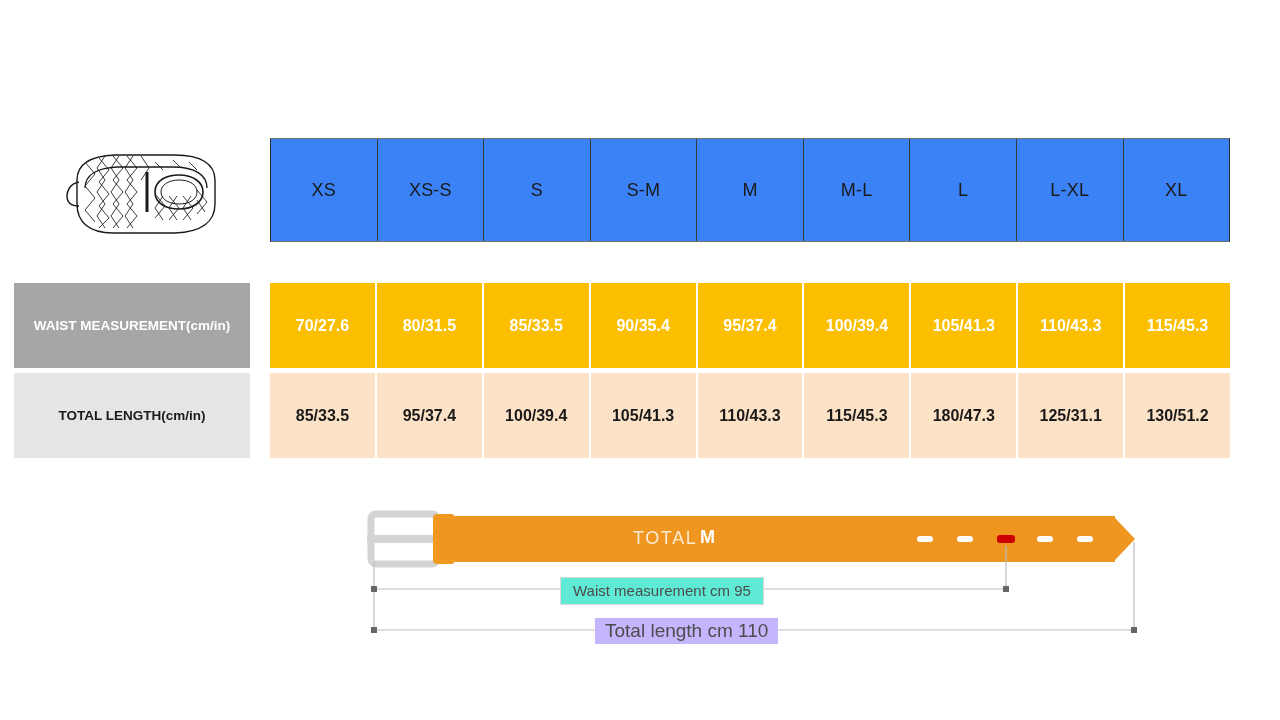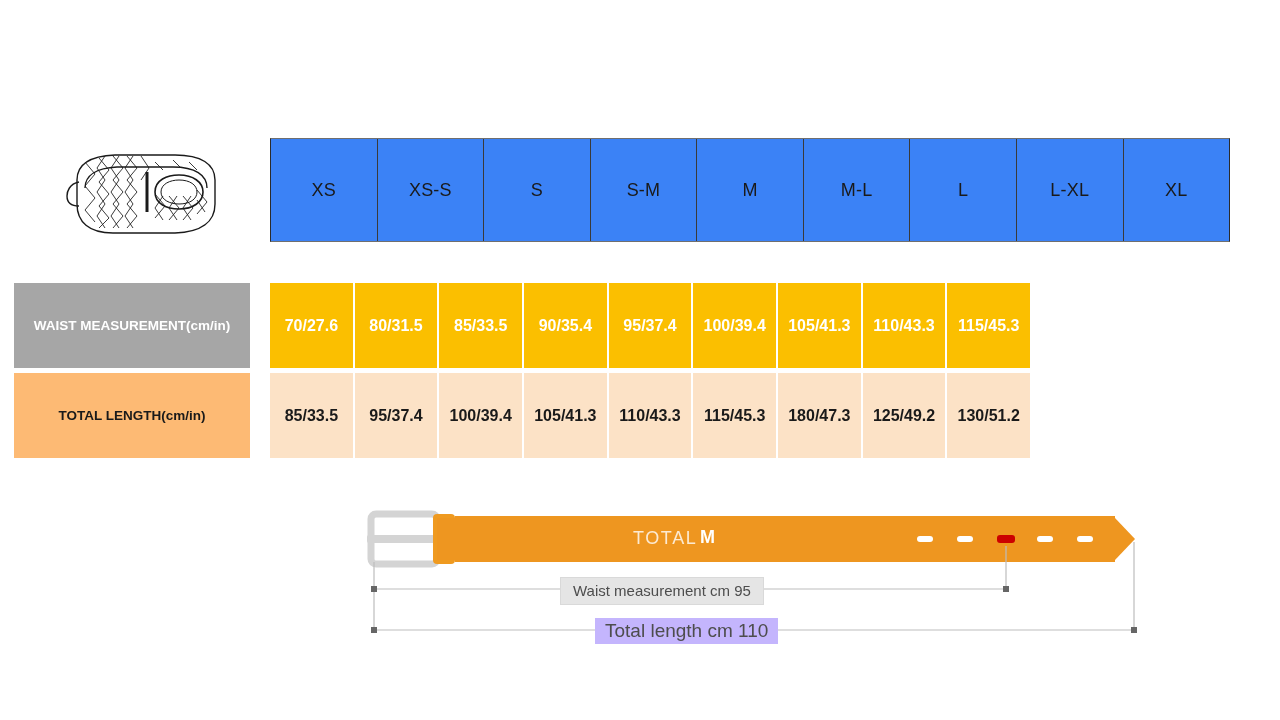--- a/index.html
+++ b/index.html
@@ -70,32 +70,32 @@
     top: 283px;
     height: 85px;
     background: #a6a6a6;
     color: #ffffff;
     font-weight: bold;
     font-size: 13.5px;
   }
   #length-row-label {
     top: 373px;
     height: 85px;
-    background: #fdba74;
+    background: #e5e5e5;
     color: #1a1a1a;
     font-weight: bold;
     font-size: 13.5px;
     text-align: center;
   }
   .row-label .label-sub { font-weight: bold; }
 
   .value-row {
     position: absolute;
     left: 270px;
-    width: 760px;
+    width: 960px;
     height: 85px;
     display: flex;
   }
   #waist-value-row { top: 283px; }
   #length-value-row { top: 373px; }
 
   .value-cell {
     flex: 1 1 0;
     display: flex;
     align-items: center;
@@ -145,21 +145,21 @@
     top: 27px;
     font-size: 18px;
     font-weight: bold;
     color: #ffffff;
   }
   #waist-dim-label {
     position: absolute;
     left: 205px;
     top: 77px;
     padding: 4px 12px 5px 12px;
-    background: #e5e5e5;
+    background: #5eead4;
     border: 1px solid #d9d9d9;
     font-size: 15px;
     color: #4d4d4d;
     white-space: nowrap;
   }
   #length-dim-label {
     position: absolute;
     left: 240px;
     top: 118px;
     padding: 2px 10px;
@@ -245,21 +245,21 @@
   <span class="label-sub">(cm/in)</span>
 </div>
 <div class="value-row" id="length-value-row">
   <div class="value-cell">85/33.5</div>
   <div class="value-cell">95/37.4</div>
   <div class="value-cell">100/39.4</div>
   <div class="value-cell">105/41.3</div>
   <div class="value-cell">110/43.3</div>
   <div class="value-cell">115/45.3</div>
   <div class="value-cell">180/47.3</div>
-  <div class="value-cell">125/49.2</div>
+  <div class="value-cell">125/31.1</div>
   <div class="value-cell">130/51.2</div>
 </div>
 
 <svg id="belt-diagram" viewBox="0 0 800 150" xmlns="http://www.w3.org/2000/svg">
 
   <g>
     <rect x="16" y="14" width="66" height="50" rx="5" ry="5" fill="#ffffff" stroke="#d4d4d4" stroke-width="7"></rect>
     <rect x="12" y="35" width="78" height="8" rx="2" ry="2" fill="#d4d4d4"></rect>
   </g>
 

